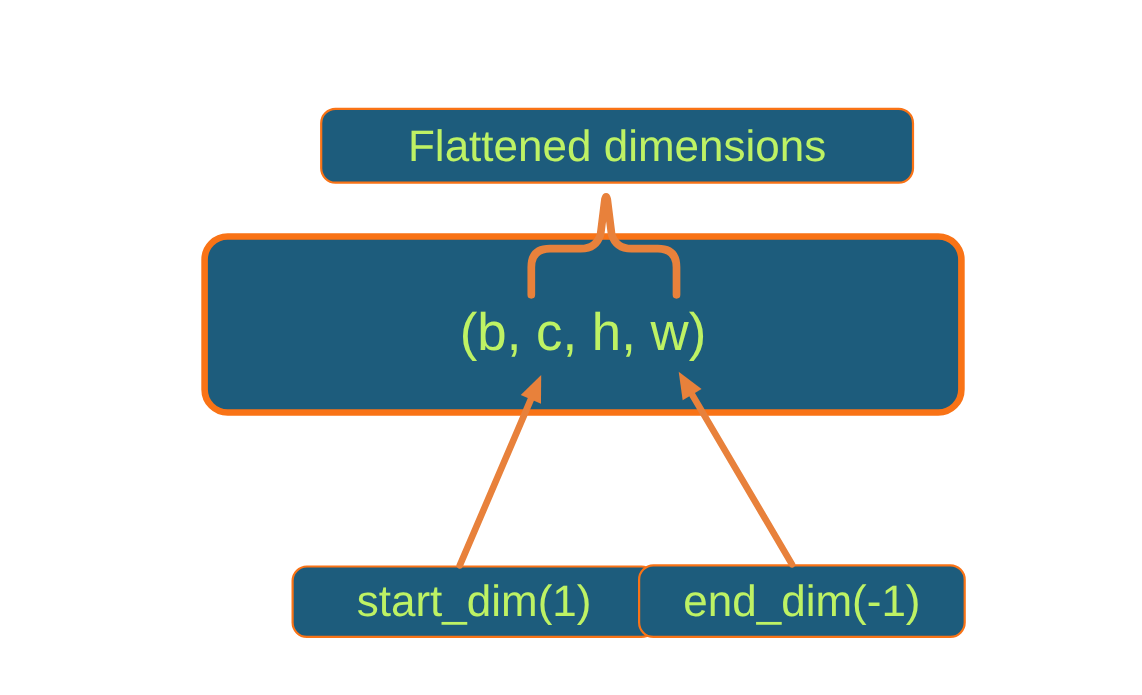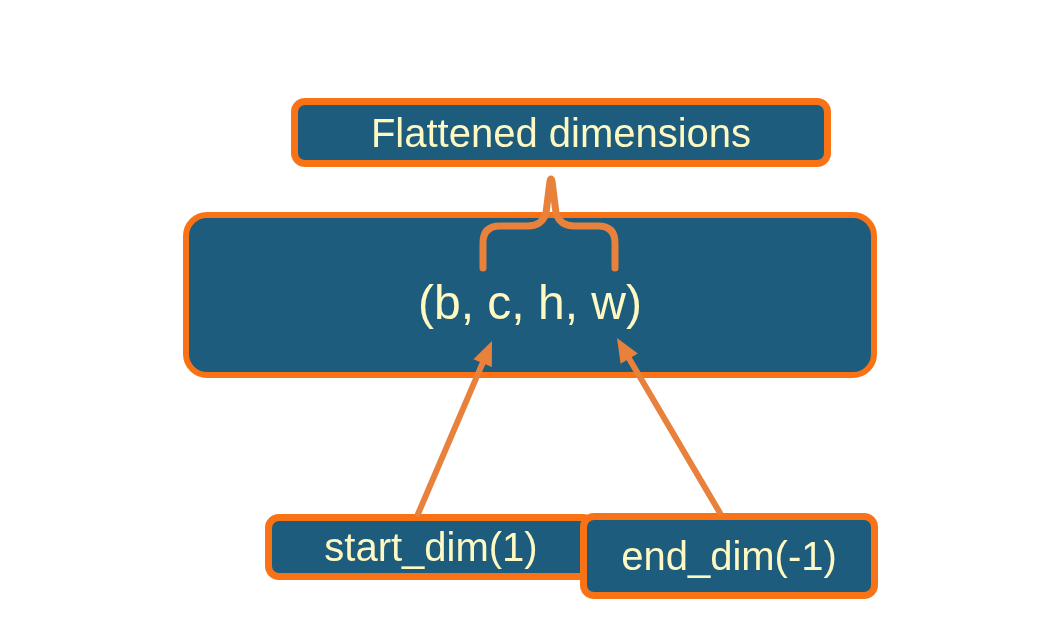--- a/index.html
+++ b/index.html
@@ -12,26 +12,26 @@
     width: 1038px;
     height: 632px;
     background: #ffffff;
     overflow: hidden;
     font-family: "Liberation Sans", sans-serif;
   }
   .node {
     position: absolute;
     box-sizing: border-box;
     background: #1d5c7c;
-    border: 7px solid #f97316;
+    border: 2px solid #f97316;
     border-radius: 14px;
     display: flex;
     align-items: center;
     justify-content: center;
-    color: #fef9c3;
+    color: #bef264;
   }
   .node .label {
     white-space: nowrap;
     line-height: 1;
   }
   .node-title {
     left: 291px;
     top: 98px;
     width: 540px;
     height: 69px;
@@ -51,21 +51,21 @@
     left: 265px;
     top: 514px;
     width: 332px;
     height: 66px;
     font-size: 40px;
   }
   .node-end {
     left: 580px;
     top: 513px;
     width: 298px;
-    height: 86px;
+    height: 67px;
     font-size: 40px;
   }
   svg.overlay {
     position: absolute;
     left: 0;
     top: 0;
     width: 1038px;
     height: 632px;
     pointer-events: none;
   }

